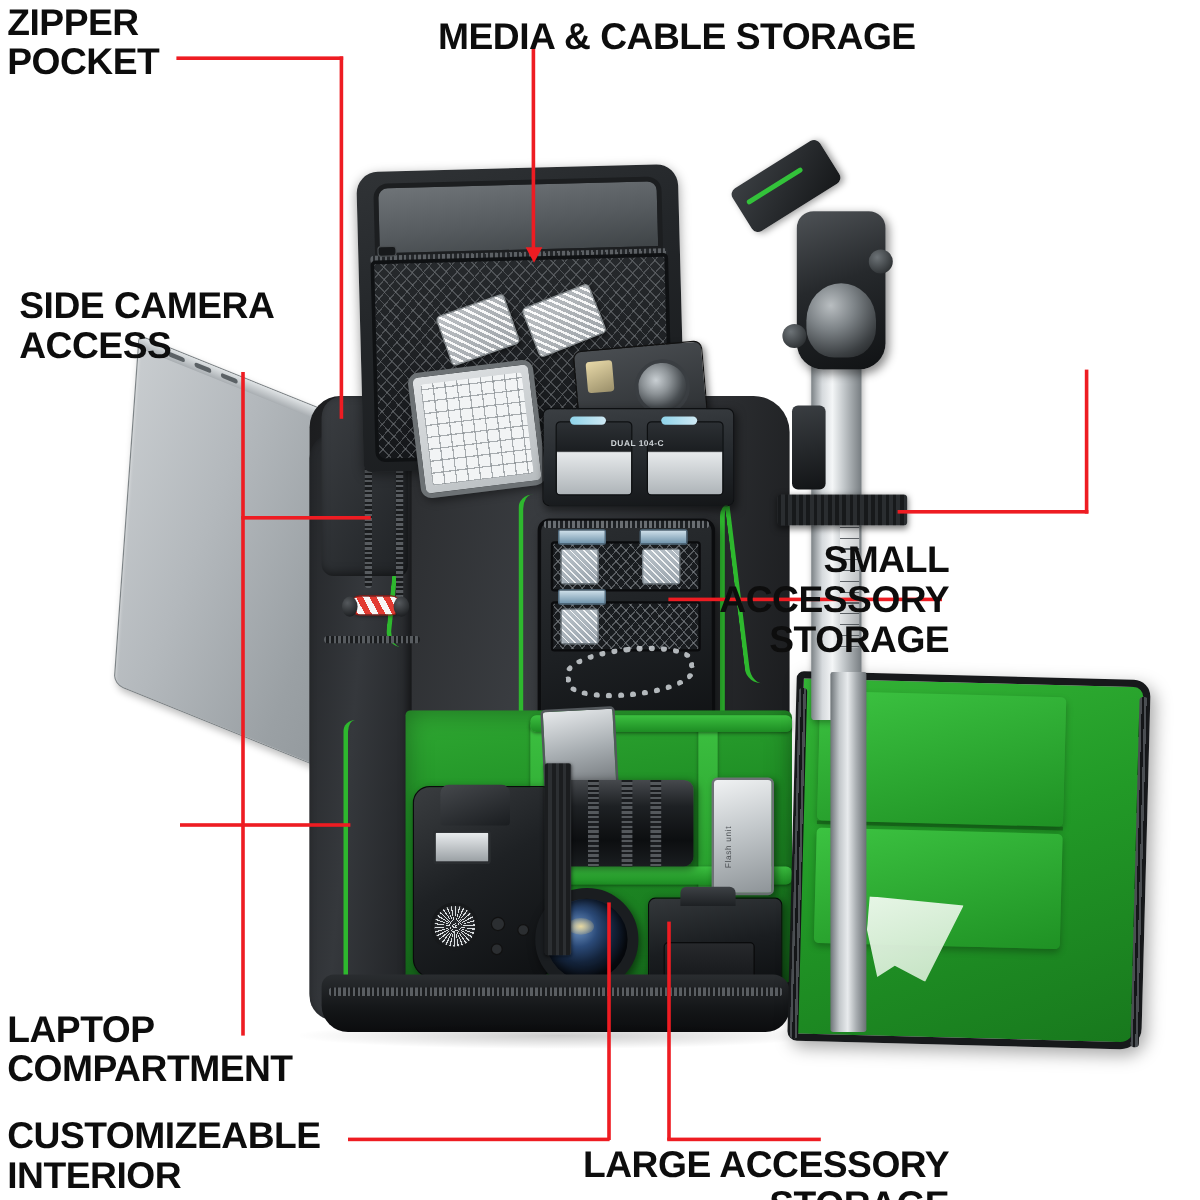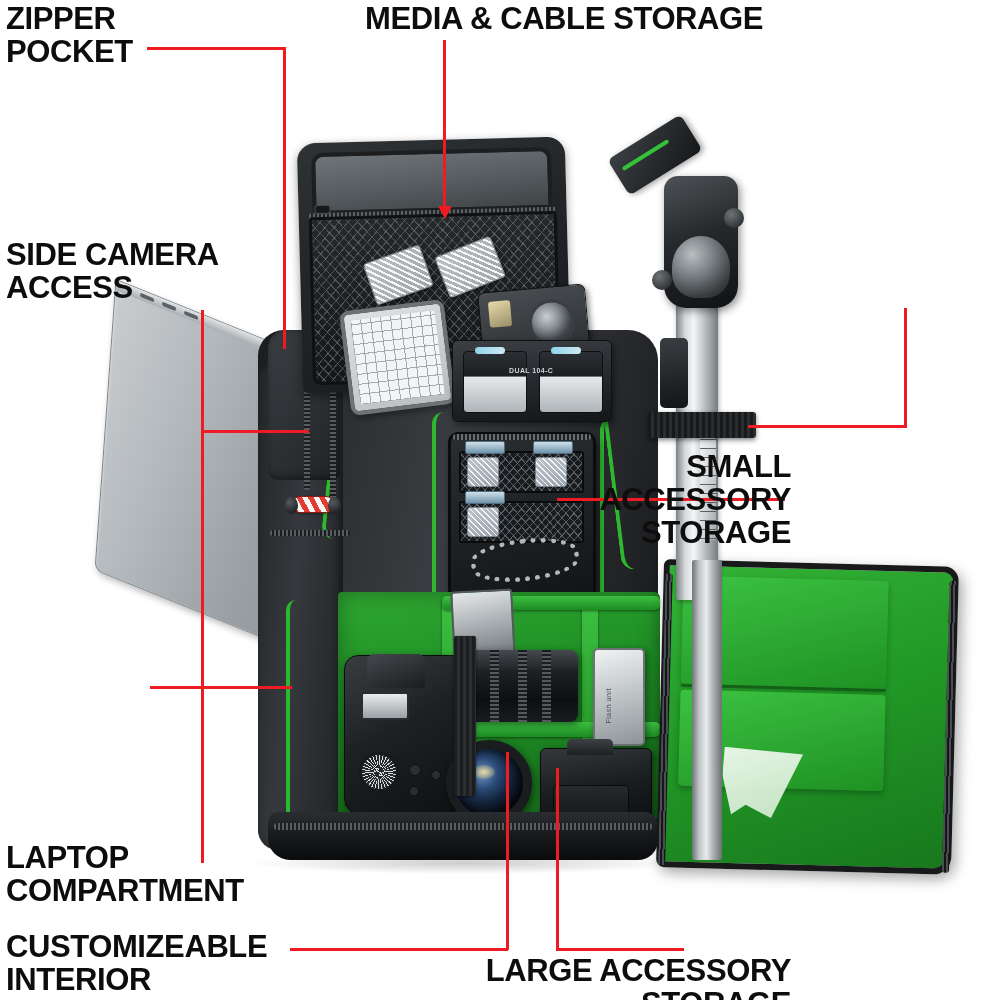--- a/index.html
+++ b/index.html
@@ -615,23 +615,23 @@
 
   <div class="ln v" style="left:506px;top:752px;height:198px;"></div>
   <div class="ln h" style="left:290px;top:948px;width:218px;"></div>
 
   <div class="ln v" style="left:556px;top:768px;height:182px;"></div>
   <div class="ln h" style="left:556px;top:948px;width:128px;"></div>
 
   <div class="label" style="left:6px;top:2px;">ZIPPER
 POCKET</div>
 
-  <div class="label" style="left:365px;top:2px;text-align:center;">MEDIA &amp; CABLE STORAGE</div>
-
-  <div class="label" style="left:6px;top:238px;">SIDE CAMERA
+  <div class="label" style="left:365px;top:14px;text-align:center;">MEDIA &amp; CABLE STORAGE</div>
+
+  <div class="label" style="left:16px;top:238px;">SIDE CAMERA
 ACCESS</div>
 
 
   <div class="label right" style="right:5px;top:450px;">SMALL
 ACCESSORY
 STORAGE</div>
 
   <div class="label" style="left:6px;top:930px;">CUSTOMIZEABLE
 INTERIOR</div>
 

